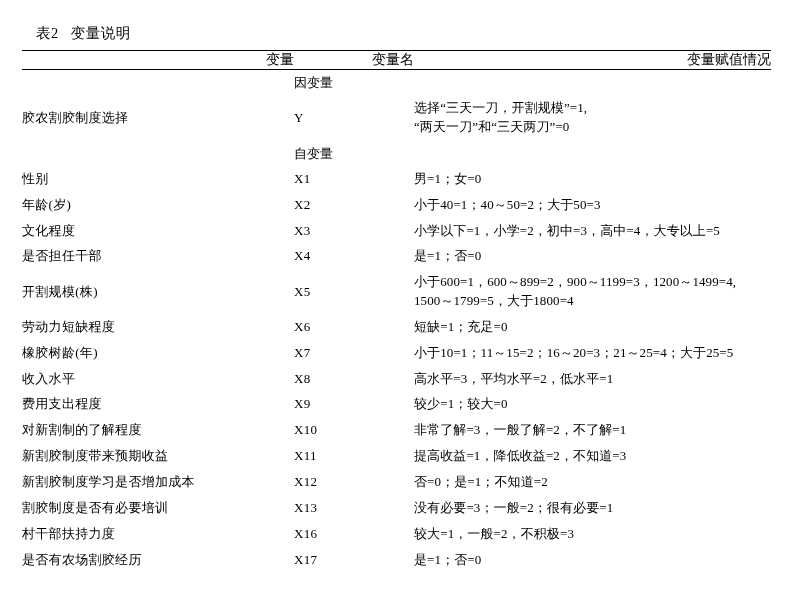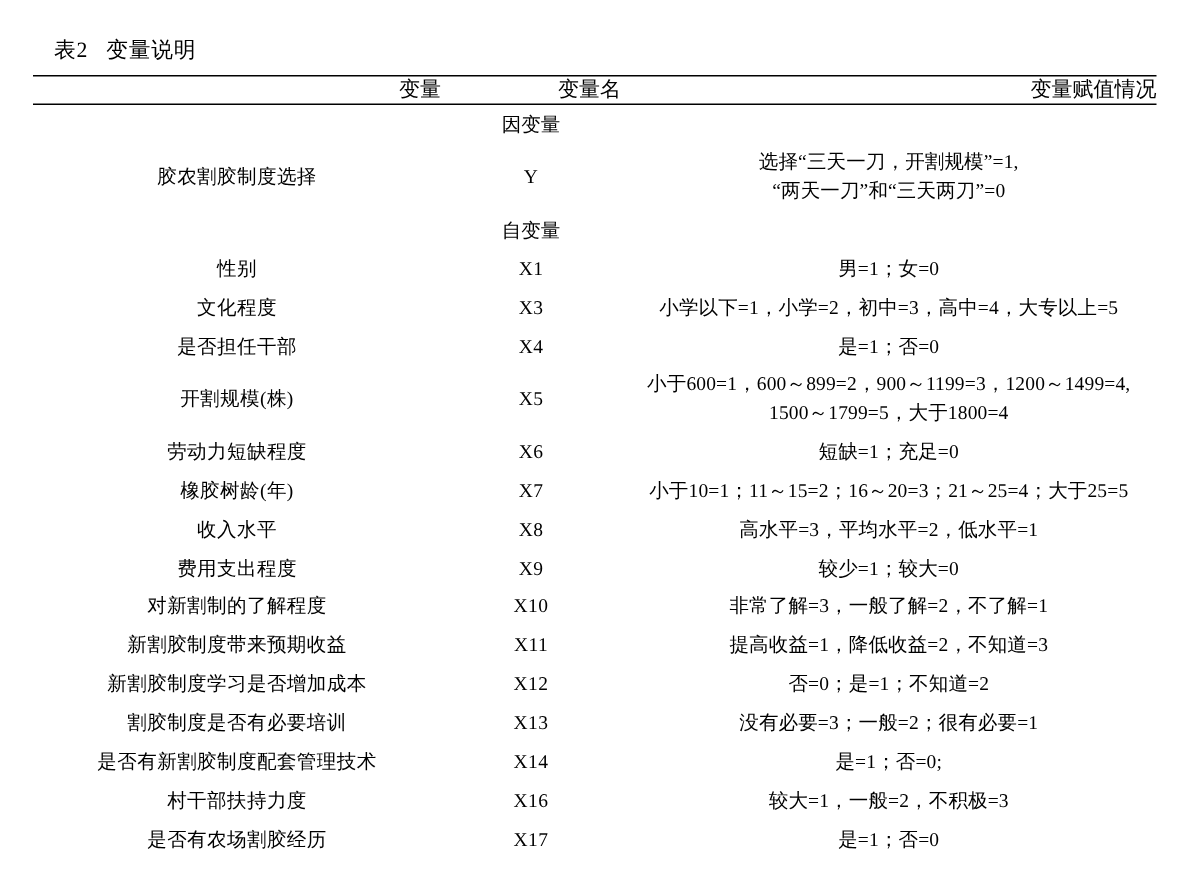--- a/index.html
+++ b/index.html
@@ -50,21 +50,20 @@
   thead td {
     text-align: right;
     font-size: 14px;
     padding: 6px 0 6px 0;
   }
   .col-a { width: 272px; }
   .col-b { width: 120px; }
   .col-c { width: 357px; }
 
   tbody td {
-    text-align: center;
     font-size: 13px;
     line-height: 1.45;
   }
   tbody tr.datarow td {
     padding: 3.5px 0 3.5px 0;
   }
   tbody tr.sectionrow td {
     padding: 4px 0 3px 0;
     font-size: 13px;
   }
@@ -124,20 +123,27 @@
           <td>&nbsp;</td>
         </tr>
         <tr class="datarow">
           <td class="name">性别</td>
           <td class="code">X1</td>
           <td class="value">
             <span class="line">男=1；女=0</span>
           </td>
         </tr>
         <tr class="datarow">
+          <td class="name">年龄(岁)</td>
+          <td class="code">X2</td>
+          <td class="value">
+            <span class="line">小于40=1；40～50=2；大于50=3</span>
+          </td>
+        </tr>
+        <tr class="datarow">
           <td class="name">文化程度</td>
           <td class="code">X3</td>
           <td class="value">
             <span class="line">小学以下=1，小学=2，初中=3，高中=4，大专以上=5</span>
           </td>
         </tr>
         <tr class="datarow">
           <td class="name">是否担任干部</td>
           <td class="code">X4</td>
           <td class="value">
@@ -202,27 +208,20 @@
           </td>
         </tr>
         <tr class="datarow">
           <td class="name">割胶制度是否有必要培训</td>
           <td class="code">X13</td>
           <td class="value">
             <span class="line">没有必要=3；一般=2；很有必要=1</span>
           </td>
         </tr>
         <tr class="datarow">
-          <td class="name">是否有新割胶制度配套管理技术</td>
-          <td class="code">X14</td>
-          <td class="value">
-            <span class="line">是=1；否=0;</span>
-          </td>
-        </tr>
-        <tr class="datarow">
           <td class="name">村干部扶持力度</td>
           <td class="code">X16</td>
           <td class="value">
             <span class="line">较大=1，一般=2，不积极=3</span>
           </td>
         </tr>
         <tr class="datarow">
           <td class="name">是否有农场割胶经历</td>
           <td class="code">X17</td>
           <td class="value">

